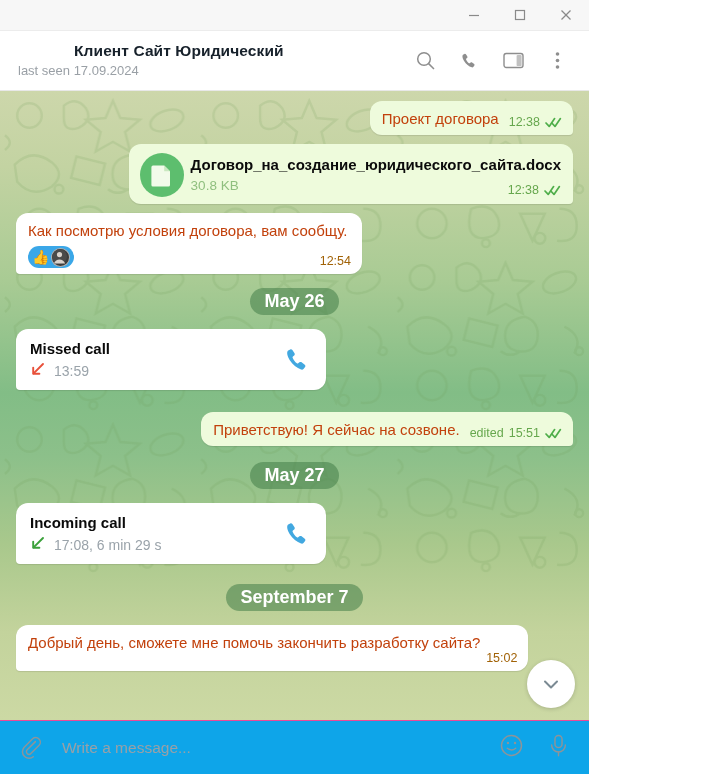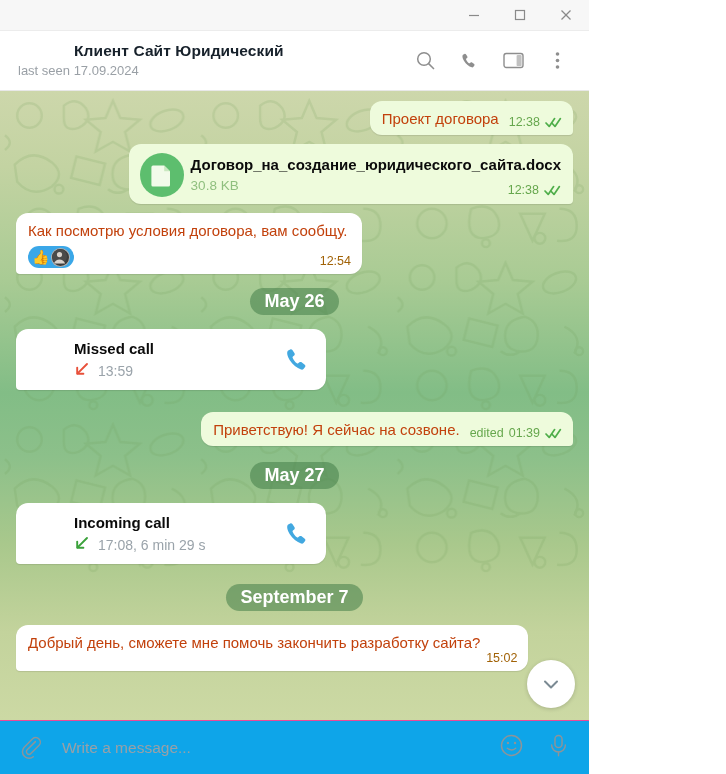--- a/index.html
+++ b/index.html
@@ -167,21 +167,21 @@
     border: 1px solid rgba(255,255,255,.6);
     overflow: hidden;
   }
 
   
   .callbubble {
     display: flex; align-items: center;
     width: 310px;
     padding: 9px 14px 9px 14px;
   }
-  .callleft { flex: 1 1 auto; margin-left: 44px; }
+  .callleft { flex: 1 1 auto; }
   .calltitle { font-size: 15px; font-weight: bold; color: #0b0b0b; line-height: 21px; }
   .callsub { display:flex; align-items:center; gap: 8px; margin-top: 2px; }
   .calltime { font-size: 14px; color: #9aa3aa; }
   .phonebtn { flex: 0 0 auto; display:flex; align-items:center; justify-content:center; color:#42a8e0; }
 
   
   .datepill {
     background: rgba(67,126,73,.55);
     color: #ffffff;
     font-size: 18px;
@@ -408,21 +408,21 @@
           </div>
         </div>
       </div>
 
       <div class="row out" style="margin-top:22px;">
         <div class="bubble out">
           <div class="oneline">
             <span class="btext">Приветствую! Я сейчас на созвоне.</span>
             <span class="meta out">
               <span class="edited">edited</span>
-              <span>01:39</span>
+              <span>15:51</span>
               <span class="ticks">
                 <svg width="17" height="11" viewBox="0 0 17 11">
                     <path d="M1 6 L4.2 9.4 L9.6 1.6" fill="none" stroke="#4fae4a" stroke-width="1.7" stroke-linecap="round" stroke-linejoin="round"></path>
                     <path d="M6.8 6 L10 9.4 L15.4 1.6" fill="none" stroke="#4fae4a" stroke-width="1.7" stroke-linecap="round" stroke-linejoin="round"></path>
                   </svg>
               </span>
             </span>
           </div>
         </div>
       </div>

